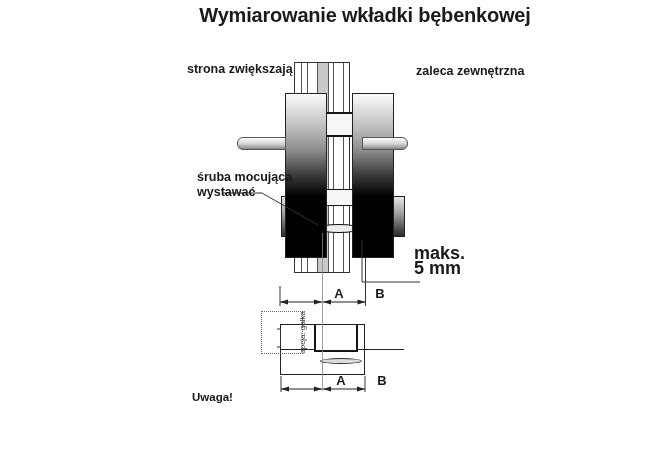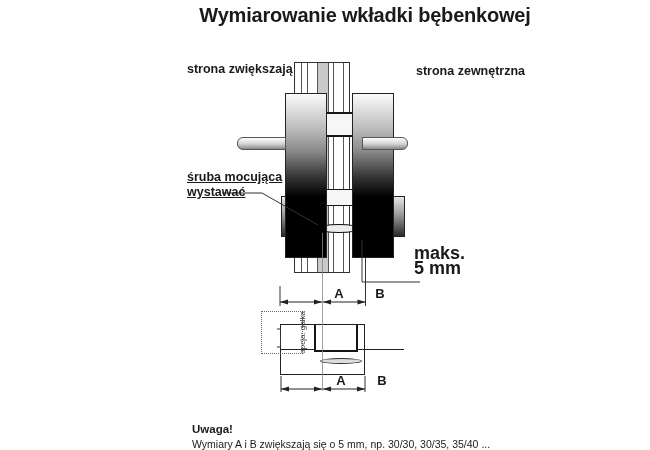--- a/index.html
+++ b/index.html
@@ -6,21 +6,21 @@
   .stage{
     position:relative;width:650px;height:450px;background:#ffffff;overflow:hidden;
     font-family:"Liberation Sans",sans-serif;color:#1a1a1a;
   }
   .abs{position:absolute;padding-left:40px;}
   
   .title{top:4px;left:0;width:650px;text-align:center;font-size:20px;font-weight:bold;letter-spacing:-0.2px;z-index:20;}
   .side-label{font-size:12.5px;font-weight:bold;z-index:20;white-space:nowrap;}
   .lbl-inner{left:147px;top:62px;}
   .lbl-outer{left:376px;top:64px;}
-  .screw-label{left:147px;top:170px;font-size:12.5px;font-weight:bold;line-height:15px;z-index:20;white-space:nowrap;text-decoration:underline;}
+  .screw-label{left:157px;top:170px;font-size:12.5px;font-weight:bold;line-height:15px;z-index:20;white-space:nowrap;}
   .maks-label{left:374px;top:246px;font-size:18px;font-weight:bold;line-height:15px;z-index:20;white-space:nowrap;}
   .dim-label{width:18px;text-align:center;font-size:13px;font-weight:bold;z-index:20;}
   .dimA-top{left:290px;top:286px;}
   .dimB-top{left:331px;top:286px;}
   .dimA-bot{left:292px;top:373px;}
   .dimB-bot{left:333px;top:373px;}
   
   .door{left:294px;top:62px;width:56px;height:211px;background:#ffffff;border:1px solid #333;box-sizing:border-box;z-index:1;}
   .dline{position:absolute;top:0;bottom:0;width:1px;background:#555;}
   .dl1{left:6px;} .dl2{left:12px;} .dl3{left:38px;} .dl4{left:48px;}
@@ -44,35 +44,35 @@
   
   .cyl{left:280px;top:324px;width:85px;height:51px;border:1.5px solid #222;background:#fff;box-sizing:border-box;z-index:1;}
   .cyl-line{left:281px;top:349px;width:83px;height:1.3px;background:#222;z-index:2;}
   .cyl-notch{left:314px;top:325px;width:16px;height:27px;background:#fff;box-sizing:border-box;z-index:3;
     border-left:2.5px solid #151515;border-right:2.5px solid #151515;border-bottom:2.5px solid #151515;}
   .cyl-screw{left:320px;top:358px;width:6px;height:6px;border:1px solid #333;border-radius:50%;background:#ddd;box-sizing:border-box;z-index:3;}
   .opt-box{left:261px;top:311px;width:15px;height:43px;border:1.2px dotted #666;box-sizing:border-box;z-index:2;
     display:flex;align-items:center;justify-content:center;}
   .opt-box span{writing-mode:vertical-rl;transform:rotate(180deg);font-size:8px;color:#333;white-space:nowrap;}
   
-  .note{left:152px;font-size:10.5px;color:#1a1a1a;white-space:nowrap;z-index:20;margin-top:32px;}
+  .note{left:152px;font-size:10.5px;color:#1a1a1a;white-space:nowrap;z-index:20;}
   .note-h{top:391px;font-size:11.5px;font-weight:bold;}
   .n1{top:406px;} .n2{top:421px;} .n3{top:436px;}
   
   .lines{position:absolute;left:0;top:0;z-index:10;pointer-events:none;}
 </style>
 </head>
 <body>
 
 <div class="stage">
 
   <div class="abs title">Wymiarowanie wkładki bębenkowej</div>
 
   <div class="abs side-label lbl-inner">strona zwiększają</div>
-  <div class="abs side-label lbl-outer">strona zewnętrzna</div>
+  <div class="abs side-label lbl-outer">zaleca zewnętrzna</div>
 
   <div class="abs door">
     <div class="dline dl1"></div>
     <div class="dline dl2"></div>
     <div class="dcore"></div>
     <div class="dline dl3"></div>
     <div class="dline dl4"></div>
   </div>
   <div class="abs slot-top"></div>
   <div class="abs slot-low"></div>
@@ -132,15 +132,14 @@
     <line x1="365" y1="376" x2="365" y2="392" stroke="#333" stroke-width="1"></line>
     <line x1="281" y1="389" x2="322" y2="389" stroke="#222" stroke-width="1.2"></line>
     <line x1="323" y1="389" x2="365" y2="389" stroke="#222" stroke-width="1.2"></line>
     <polygon points="281,389 289,386.4 289,391.6" fill="#222"></polygon>
     <polygon points="322,389 314,386.4 314,391.6" fill="#222"></polygon>
     <polygon points="323,389 331,386.4 331,391.6" fill="#222"></polygon>
     <polygon points="365,389 357,386.4 357,391.6" fill="#222"></polygon>
   </svg>
 
   <div class="abs note note-h">Uwaga!</div>
-  <div class="abs note n1">Wymiary A i B zwiększają się o 5 mm, np. 30/30, 30/35, 35/40 ...</div>
 
 </div>
 
 </body></html>

